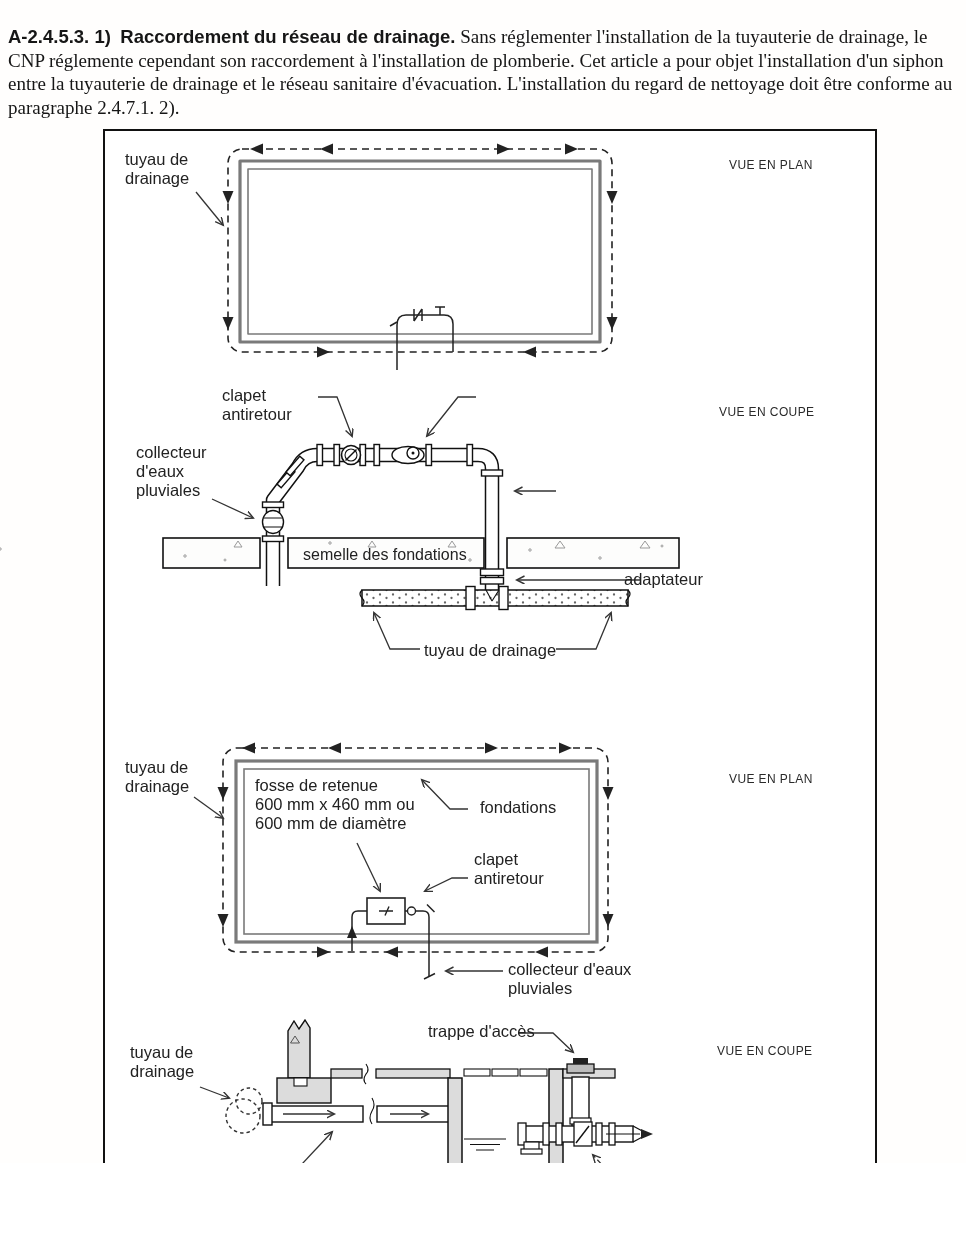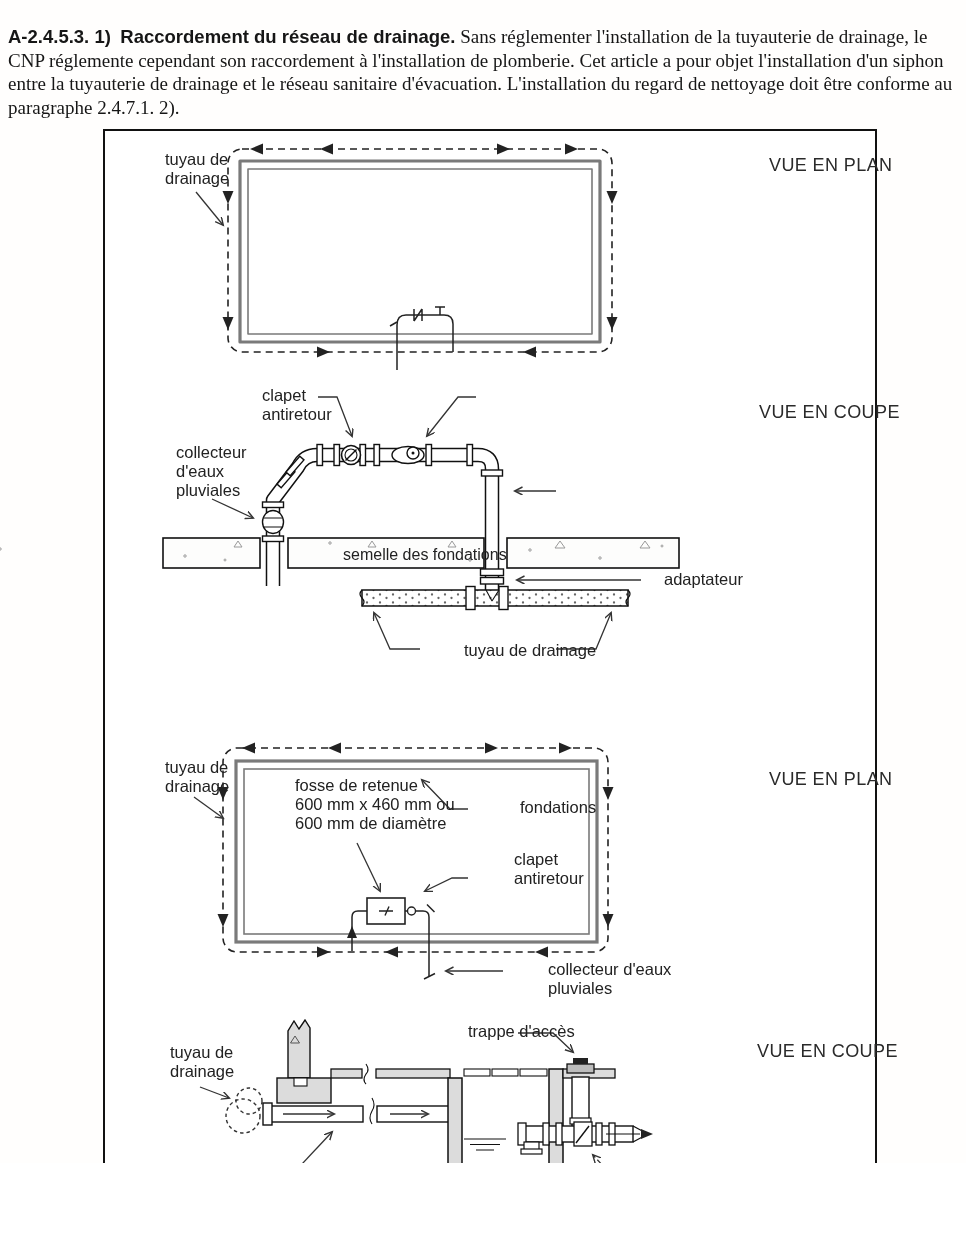--- a/index.html
+++ b/index.html
@@ -2,22 +2,22 @@
 <html><head>
 <meta charset="utf-8">
 <style>
   html,body{margin:0;padding:0;background:#ffffff;}
   #page{position:relative;width:966px;height:1163px;background:#fffefd;overflow:hidden;
         font-family:"Liberation Sans",sans-serif;color:#1c1c1c;}
   .hdr{position:absolute;left:8px;top:6px;width:950px;
        font-family:"Liberation Serif",serif;font-size:19px;line-height:23.5px;color:#161616;
        text-align:left;}
   .hdr b{font-family:"Liberation Sans",sans-serif;font-weight:bold;font-size:18.5px;}
-  .lbl{position:absolute;white-space:pre-line;font-size:16.5px;line-height:19px;color:#222;margin-left:40px;}
-  .view{font-size:18px;letter-spacing:0.4px;color:#2a2a2a;}
+  .lbl{position:absolute;white-space:pre-line;font-size:16.5px;line-height:19px;color:#222;}
+  .view{font-size:12px;letter-spacing:0.4px;color:#2a2a2a;}
   .code{font-size:11px;color:#555;letter-spacing:0.3px;}
   svg{position:absolute;left:0;top:0;}
 </style>
 </head>
 <body>
 
 <div id="page">
 
   <p class="hdr"><b>A-2.4.5.3. 1)</b>&nbsp;&nbsp;<b>Raccordement du réseau de drainage.</b> <span>Sans réglementer l'installation de la tuyauterie de drainage, le CNP réglemente cependant son raccordement à l'installation de plomberie. Cet article a pour objet l'installation d'un siphon entre la tuyauterie de drainage et le réseau sanitaire d'évacuation. L'installation du regard de nettoyage doit être conforme au paragraphe 2.4.7.1. 2).</span></p>
 

